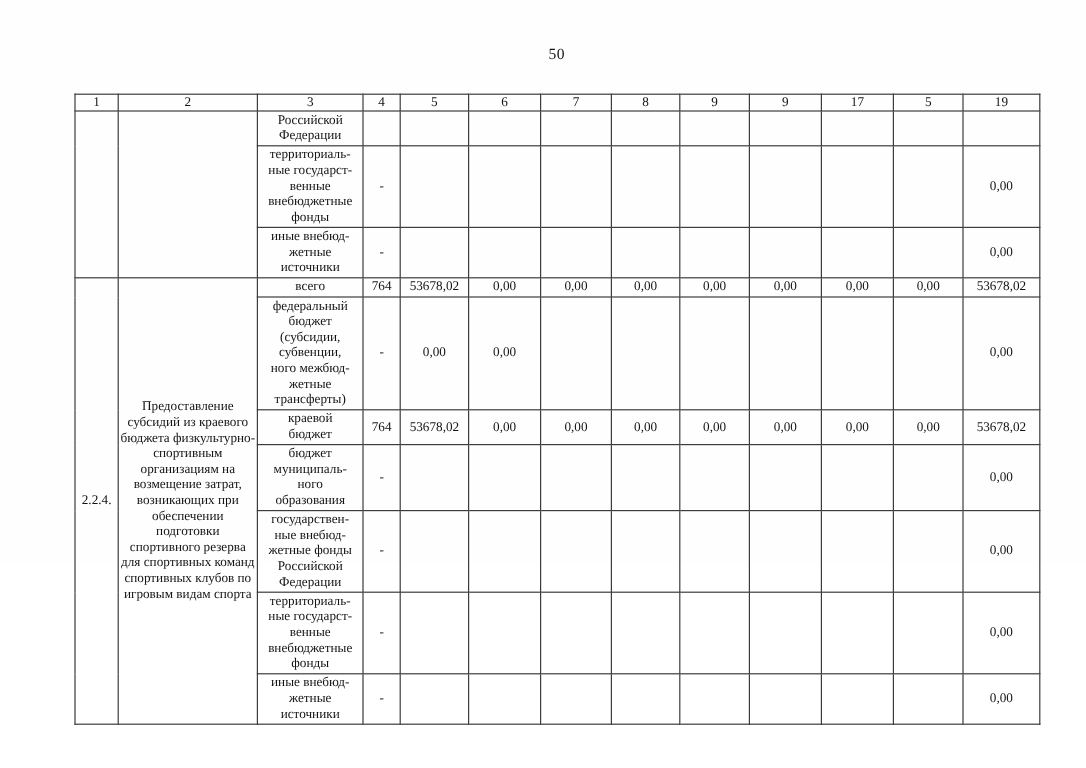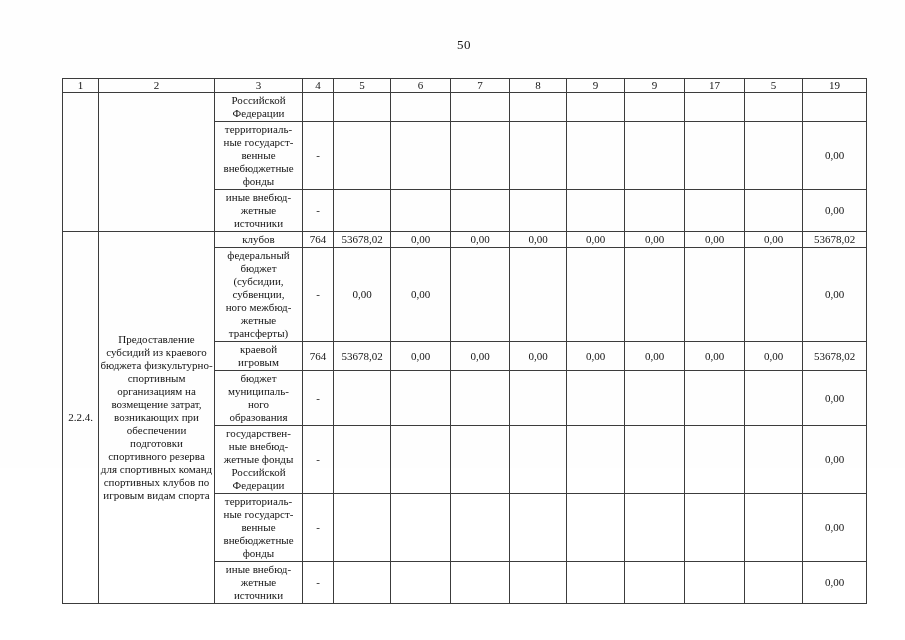--- a/index.html
+++ b/index.html
@@ -149,21 +149,21 @@
           <td class="value-cell"></td>
           <td class="value-cell"></td>
           <td class="value-cell"></td>
           <td class="value-cell"></td>
           <td class="value-cell"></td>
           <td class="value-cell">0,00</td>
         </tr>
         <tr>
           <td class="num-cell" rowspan="7">2.2.4.</td>
           <td class="title-cell" rowspan="7">Предоставление субсидий из краевого бюджета физкультурно-спортивным организациям на возмещение затрат, возникающих при обеспечении подготовки спортивного резерва для спортивных команд спортивных клубов по игровым видам спорта</td>
-          <td class="source-cell">клубов</td>
+          <td class="source-cell">всего</td>
           <td class="value-cell">764</td>
           <td class="value-cell">53678,02</td>
           <td class="value-cell">0,00</td>
           <td class="value-cell">0,00</td>
           <td class="value-cell">0,00</td>
           <td class="value-cell">0,00</td>
           <td class="value-cell">0,00</td>
           <td class="value-cell">0,00</td>
           <td class="value-cell">0,00</td>
           <td class="value-cell">53678,02</td>
@@ -182,21 +182,21 @@
           <td class="value-cell"></td>
           <td class="value-cell"></td>
           <td class="value-cell"></td>
           <td class="value-cell"></td>
           <td class="value-cell"></td>
           <td class="value-cell"></td>
           <td class="value-cell">0,00</td>
         </tr>
         <tr>
           <td class="source-cell">краевой
-игровым</td>
+бюджет</td>
           <td class="value-cell">764</td>
           <td class="value-cell">53678,02</td>
           <td class="value-cell">0,00</td>
           <td class="value-cell">0,00</td>
           <td class="value-cell">0,00</td>
           <td class="value-cell">0,00</td>
           <td class="value-cell">0,00</td>
           <td class="value-cell">0,00</td>
           <td class="value-cell">0,00</td>
           <td class="value-cell">53678,02</td>

